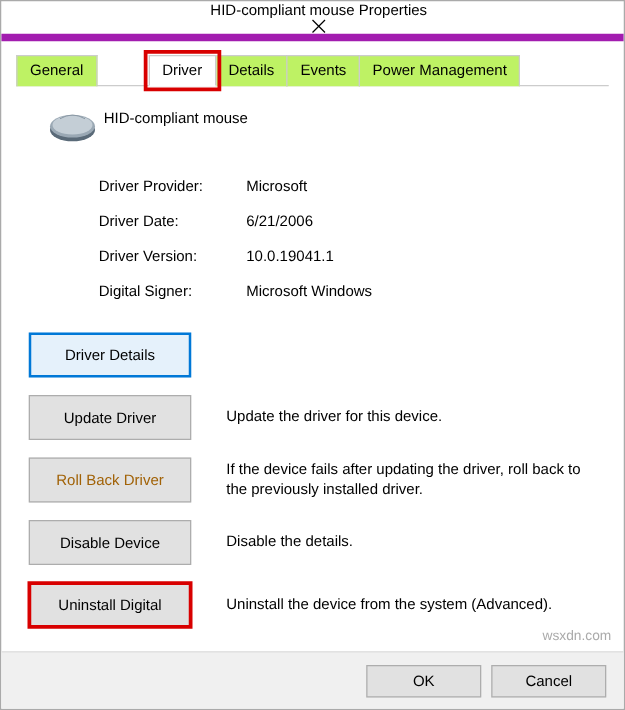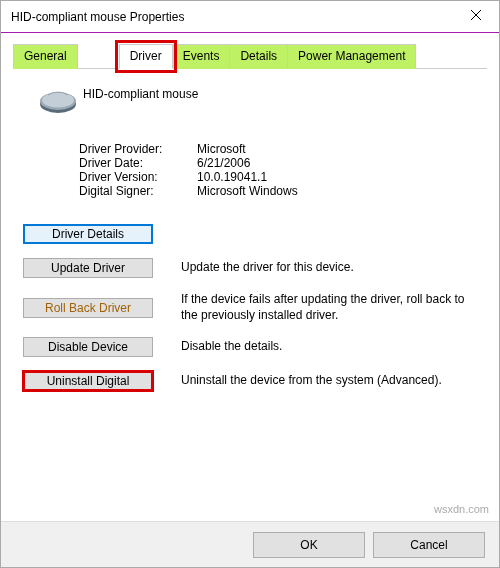--- a/index.html
+++ b/index.html
@@ -16,21 +16,22 @@
       position: relative;
       border: 1px solid #aaa;
       color: #000;
     }
     .titlebar {
       display: flex;
       align-items: center;
       justify-content: space-between;
       height: 32px;
       padding: 0 0 0 10px;
-      border-bottom: 1px solid #a21caf;
+      border-bottom: 6px solid #a21caf;
+      flex-direction: column;
     }
     .titlebar .title {
       font-size: 12px;
     }
     .titlebar .close {
       width: 46px;
       height: 32px;
       display: flex;
       align-items: center;
       justify-content: center;
@@ -76,33 +77,34 @@
     }
     .mouse-icon {
       width: 42px;
       height: 28px;
     }
     .device-name { font-size: 12px; }
     .info-grid {
       margin-left: 56px;
       display: grid;
       grid-template-columns: 118px 1fr;
+      row-gap: 14px;
       margin-bottom: 26px;
     }
     .info-label { }
     .info-value { }
     .action-row {
       display: flex;
       align-items: center;
       gap: 28px;
       margin-bottom: 14px;
     }
     .action-btn {
       width: 130px;
-      height: 20px;
+      height: 36px;
       display: flex;
       align-items: center;
       justify-content: center;
       background: #e1e1e1;
       border: 1px solid #adadad;
       cursor: pointer;
       line-height: 1;
     }
     .action-btn.focused {
       border: 2px solid #0078d7;
@@ -125,21 +127,21 @@
       height: 46px;
       background: #f0f0f0;
       border-top: 1px solid #ddd;
       display: flex;
       justify-content: flex-end;
       align-items: center;
       gap: 8px;
       padding: 0 14px;
     }
     .footer-btn {
-      width: 112px;
+      width: 92px;
       height: 26px;
       background: #e1e1e1;
       border: 1px solid #adadad;
       display: flex;
       align-items: center;
       justify-content: center;
       cursor: pointer;
     }
     .watermark {
       position: absolute;
@@ -161,22 +163,22 @@
           <line x1="1" y1="1" x2="11" y2="11" stroke="#000" stroke-width="1"></line>
           <line x1="11" y1="1" x2="1" y2="11" stroke="#000" stroke-width="1"></line>
         </svg>
     </span>
   </div>
 </div>
 
 <div class="tabstrip">
   <div class="tab">General</div>
   <div class="tab active highlight-red">Driver</div>
+  <div class="tab">Details</div>
   <div class="tab">Events</div>
-  <div class="tab">Details</div>
   <div class="tab">Power Management</div>
 </div>
 
 <div class="content">
 
   <div class="device-row">
     <span>
       <svg class="mouse-icon" viewBox="0 0 42 28">
         <ellipse cx="21" cy="17" rx="18" ry="9" fill="#5a6a78"></ellipse>
         <ellipse cx="21" cy="14" rx="18" ry="9" fill="#9aa8b4"></ellipse>

